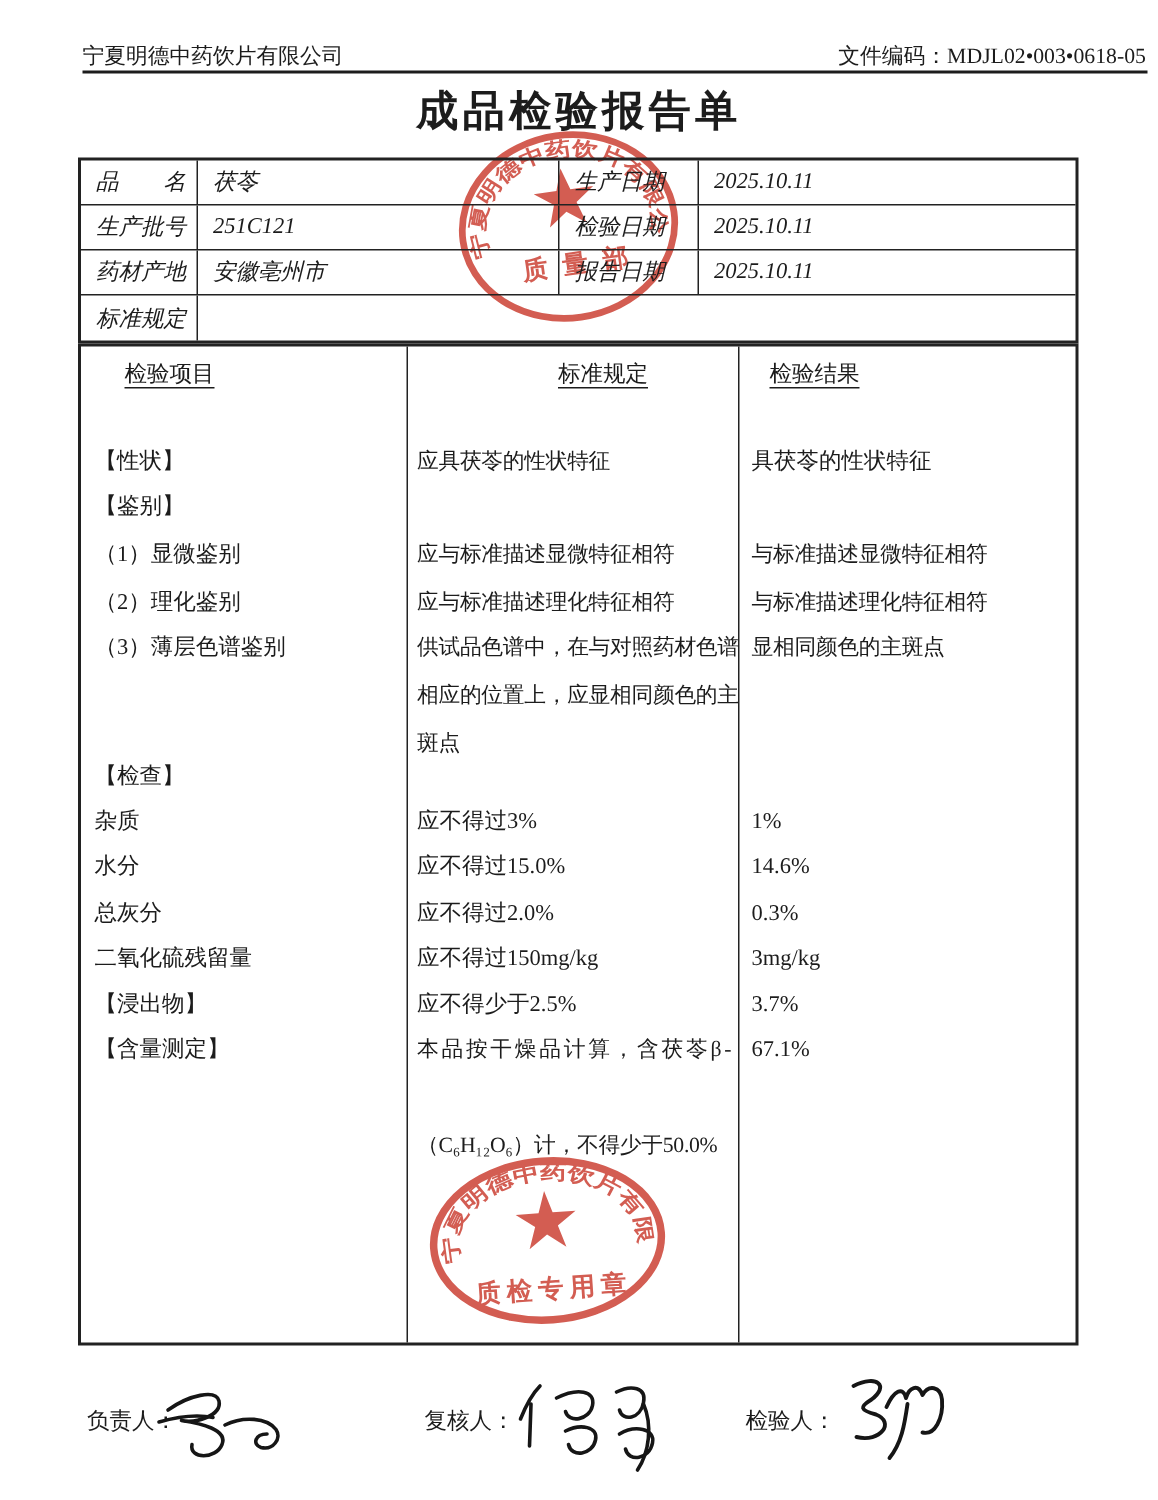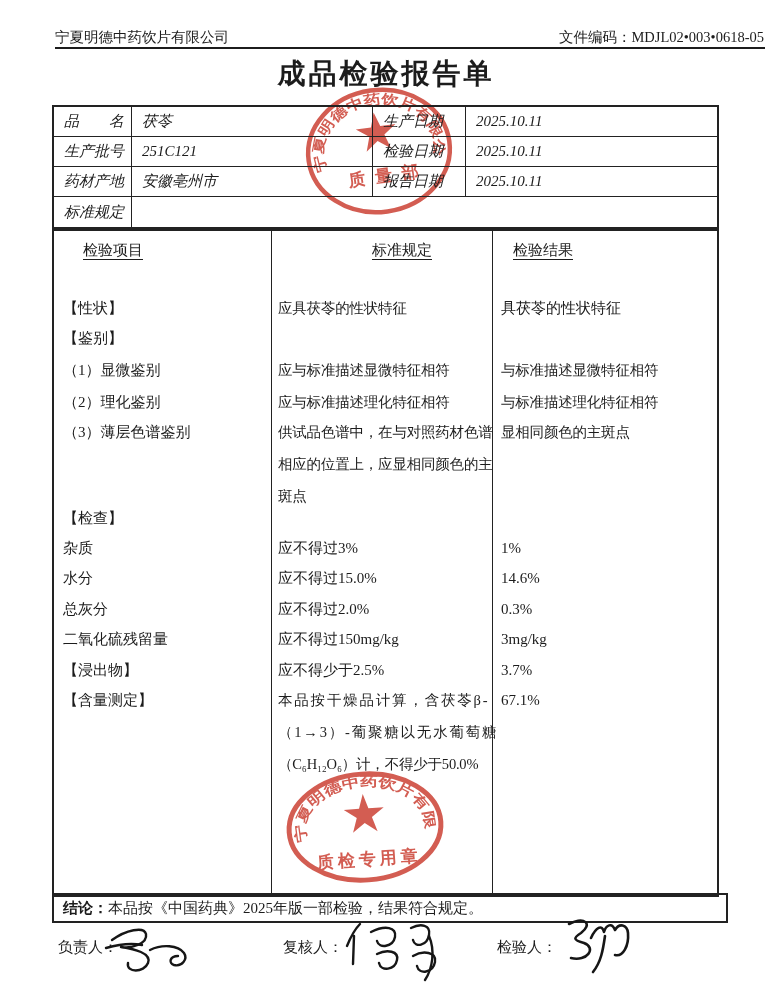--- a/index.html
+++ b/index.html
@@ -137,41 +137,36 @@
     <div class="ln c1" style="top:397px">二氧化硫残留量</div>
     <div class="ln c2" style="top:397px">应不得过150mg/kg</div>
     <div class="ln c3" style="top:397px">3mg/kg</div>
 
     <div class="ln c1" style="top:428px">【浸出物】</div>
     <div class="ln c2" style="top:428px">应不得少于2.5%</div>
     <div class="ln c3" style="top:428px">3.7%</div>
 
     <div class="ln c1" style="top:458px">【含量测定】</div>
     <div class="ln c2 wide" style="top:458px">本品按干燥品计算，含茯苓β-</div>
-    <div class="ln c2 wide" style="top:490px">（1→3）-葡聚糖以无水葡萄糖</div>
     <div class="ln c2 tight" style="top:522px">（C₆H₁₂O₆）计，不得少于50.0%</div>
     <div class="ln c3" style="top:458px">67.1%</div>
   </div>
 
   <svg class="stamp stamp2" width="162" height="118" viewBox="0 0 162 118">
     <ellipse cx="81" cy="59" rx="76" ry="53" fill="none" stroke="#c9392c" stroke-width="5"></ellipse>
     <polygon fill="#c9392c" points="81,26 85.7,40.5 101,40.5 88.6,49.5 93.3,64 81,55 68.7,64 73.4,49.5 61,40.5 76.3,40.5"></polygon>
     <defs>
         <path id="arc2" d="M 24.6,73 A 60,41 0 1 1 137.4,73" fill="none"></path>
       </defs>
     <text font-size="13.5" fill="#c9392c" font-weight="bold">
       <textPath href="#arc2" startOffset="4" textLength="212" lengthAdjust="spacingAndGlyphs">宁夏明德中药饮片有限公司</textPath>
     </text>
     <text x="83" y="97" font-size="17" fill="#c9392c" font-weight="bold" text-anchor="middle" letter-spacing="4">质检专用章</text>
   </svg>
 
-  <div class="concl">
-    <span class="lbl">结论：</span>
-    <span>本品按《中国药典》2025年版一部检验，结果符合规定。</span>
-  </div>
 
   <div class="sig-label siglbl-1">负责人：</div>
   <div class="sig-label siglbl-2">复核人：</div>
   <div class="sig-label siglbl-3">检验人：</div>
 
   <svg class="sigsvg sig1" width="115" height="62" viewBox="0 0 115 62">
     <g fill="none" stroke="#161616" stroke-width="2.4" stroke-linecap="round" stroke-linejoin="round">
       <path d="M14,22 C28,12 46,8 48,16 C50,26 32,31 23,29 C36,31 54,35 50,45 C46,55 28,55 30,45"></path>
       <path d="M8,30 C22,26 34,25 44,27"></path>
       <path d="M52,32 C64,26 80,27 86,35 C90,41 84,49 76,47 C70,45 72,38 80,38"></path>

